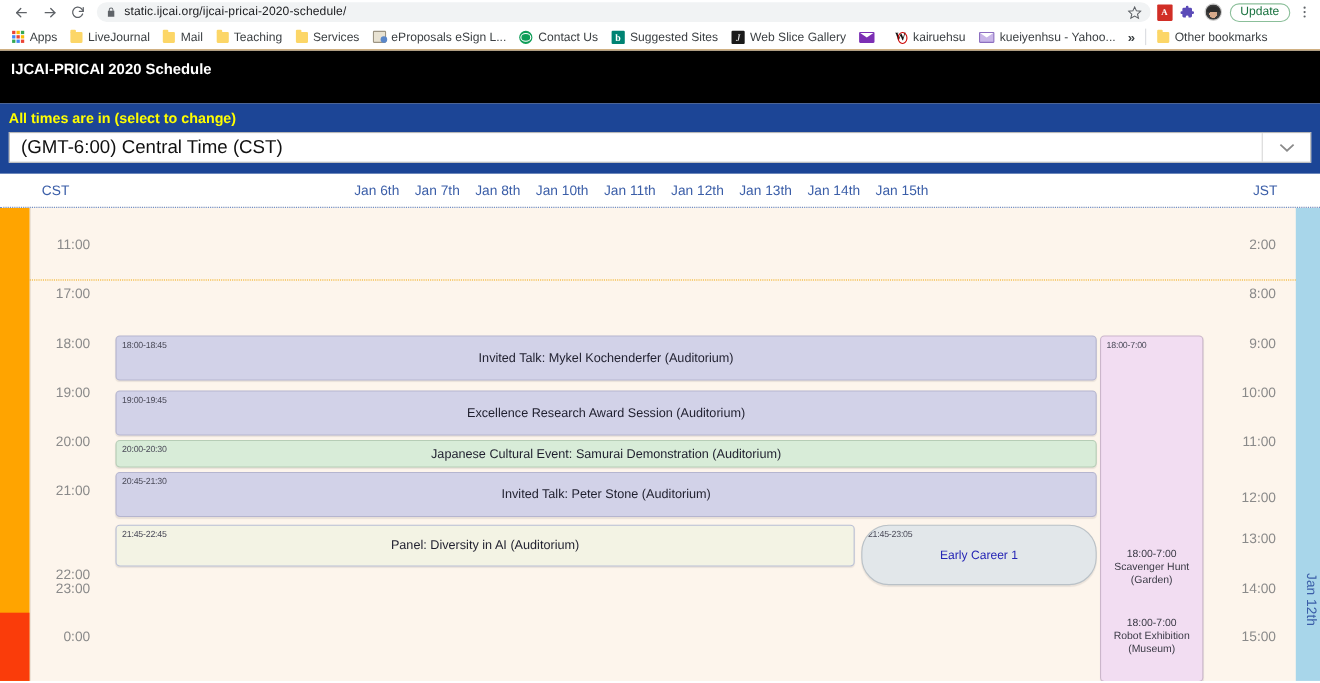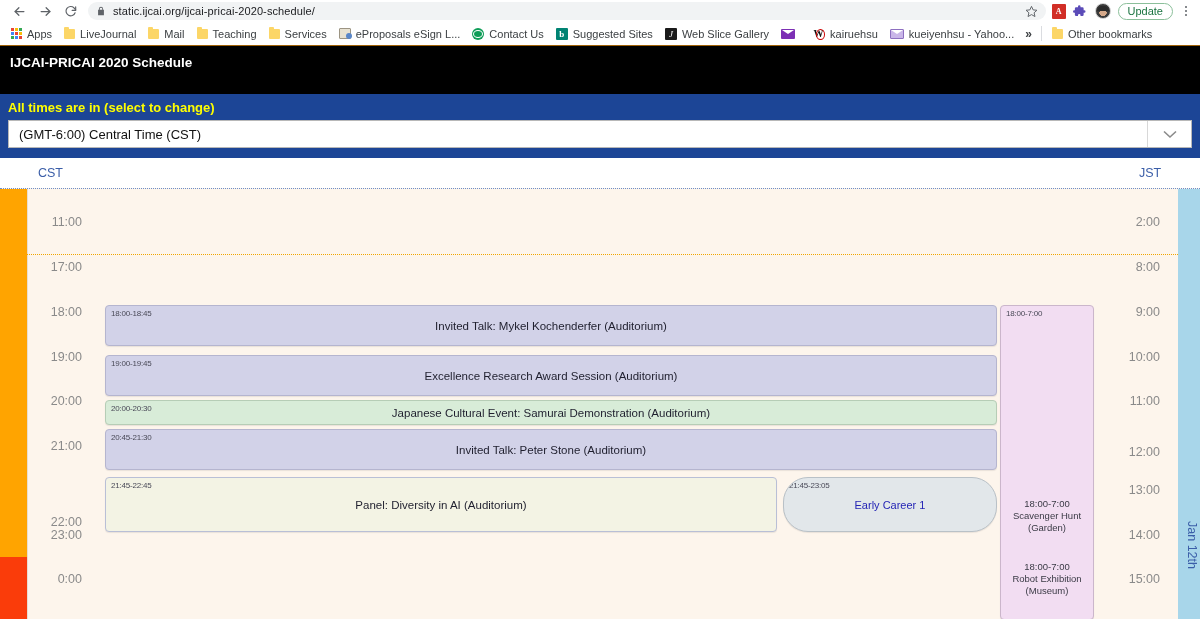--- a/index.html
+++ b/index.html
@@ -182,21 +182,21 @@
     margin-bottom: 5px;
   }
   .tz-select {
     background: #ffffff;
     border: 1px solid #b8b8b8;
     height: 28px;
     display: flex;
     align-items: center;
     position: relative;
     padding-left: 10px;
-    font-size: 13px;
+    font-size: 17px;
     color: #111;
   }
   .tz-chevron {
     position: absolute; right: 0; top: 0; bottom: 0;
     width: 44px;
     display: flex; align-items: center; justify-content: center;
     border-left: 1px solid #d8d8d8;
     color: #8a8a8a;
   }
 
@@ -422,20 +422,31 @@
       <span class="tz-chevron">
         <svg width="14" height="9" viewBox="0 0 14 9" fill="none" stroke="#8a8a8a" stroke-width="1.6">
             <polyline points="1 1.5 7 7 13 1.5"></polyline>
           </svg>
       </span>
     </div>
   </div>
 
   <div class="day-head">
     <span class="tz-left">CST</span>
+    <div class="day-list">
+      <span>Jan 6th</span>
+      <span>Jan 7th</span>
+      <span>Jan 8th</span>
+      <span>Jan 10th</span>
+      <span>Jan 11th</span>
+      <span>Jan 12th</span>
+      <span>Jan 13th</span>
+      <span>Jan 14th</span>
+      <span>Jan 15th</span>
+    </div>
     <span class="tz-right">JST</span>
   </div>
 
   <div class="grid-wrap">
 
     <div class="edge-left"></div>
     <div class="edge-left-red"></div>
     <div class="col-sep"></div>
 
     <div class="edge-right"></div>
@@ -476,21 +487,21 @@
     <div class="ev ev-green" style="left:105px; top:211px; width:892px; height:25px;">
       <span class="ev-time">20:00-20:30</span>
       <span class="ev-title">Japanese Cultural Event: Samurai Demonstration (Auditorium)</span>
     </div>
 
     <div class="ev ev-purple" style="left:105px; top:240px; width:892px; height:41px;">
       <span class="ev-time">20:45-21:30</span>
       <span class="ev-title">Invited Talk: Peter Stone (Auditorium)</span>
     </div>
 
-    <div class="ev ev-cream" style="left:105px; top:288px; width:672px; height:55px;">
+    <div class="ev ev-cream" style="left:105px; top:288px; width:672px; height:38px;">
       <span class="ev-time">21:45-22:45</span>
       <span class="ev-title">Panel: Diversity in AI (Auditorium)</span>
     </div>
 
     <div class="ev ev-gray" style="left:783px; top:288px; width:214px; height:55px;">
       <span class="ev-time">21:45-23:05</span>
       <span class="ev-title ev-link">Early Career 1</span>
     </div>
 
     <div class="ev ev-pink" style="left:1000px; top:116px; width:94px; height:315px;">

